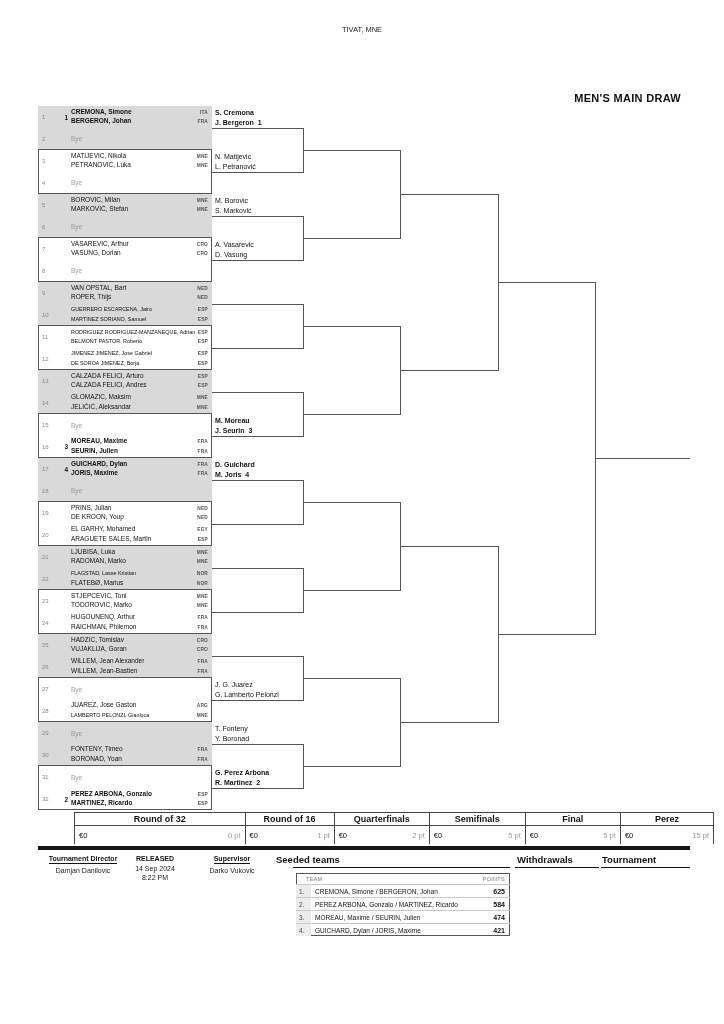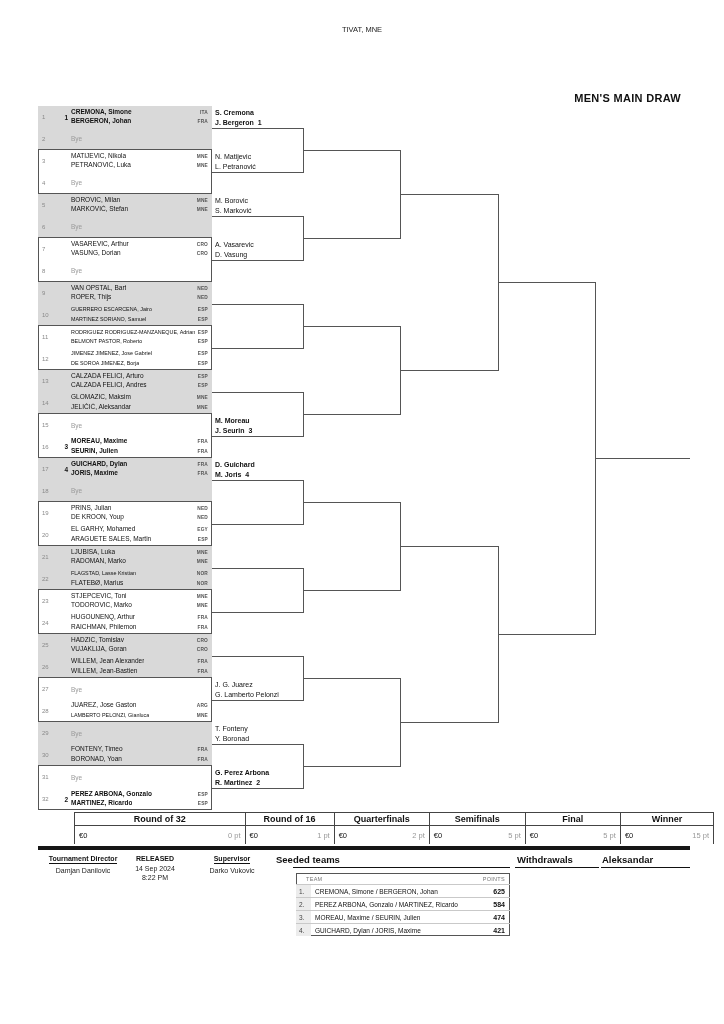--- a/index.html
+++ b/index.html
@@ -555,21 +555,21 @@
         </div>
       </div>
       <div class="rcol" style="width: 97px;">
         <div class="rlabel">Final</div>
         <div class="rmoney">
           <span class="rprize">€0</span>
           <span class="rpts">5 pt</span>
         </div>
       </div>
       <div class="rcol" style="width: 95px;">
-        <div class="rlabel">Winner</div>
+        <div class="rlabel">Perez</div>
         <div class="rmoney">
           <span class="rprize">€0</span>
           <span class="rpts">15 pt</span>
         </div>
       </div>
     </div>
   <div class="thickbar"></div>
 
   <div class="cblock" style="left:38px;top:855px;width:90px;">
     <div class="fhead"><span class="u">Tournament Director</span></div>
@@ -609,16 +609,16 @@
       </div>
       <div class="strow">
         <div class="stnum">4.</div>
         <div class="stteam">GUICHARD, Dylan / JORIS, Maxime</div>
         <span class="stpts">421</span>
       </div>
     </div>
 
   <div class="secthead" style="left:517px;top:854px;">Withdrawals</div>
   <div class="sectrule" style="left:515px;top:867px;width:84px;"></div>
-  <div class="secthead" style="left:602px;top:854px;">Aleksandar</div>
+  <div class="secthead" style="left:602px;top:854px;">Tournament</div>
   <div class="sectrule" style="left:601px;top:867px;width:89px;"></div>
 
 </div>
 
 </body></html>

